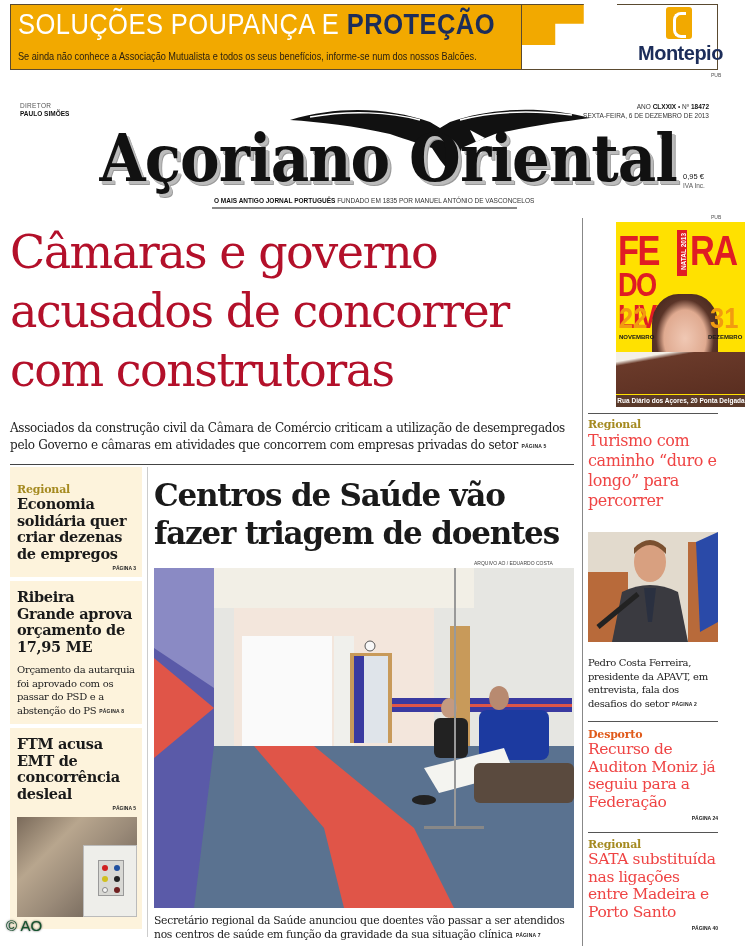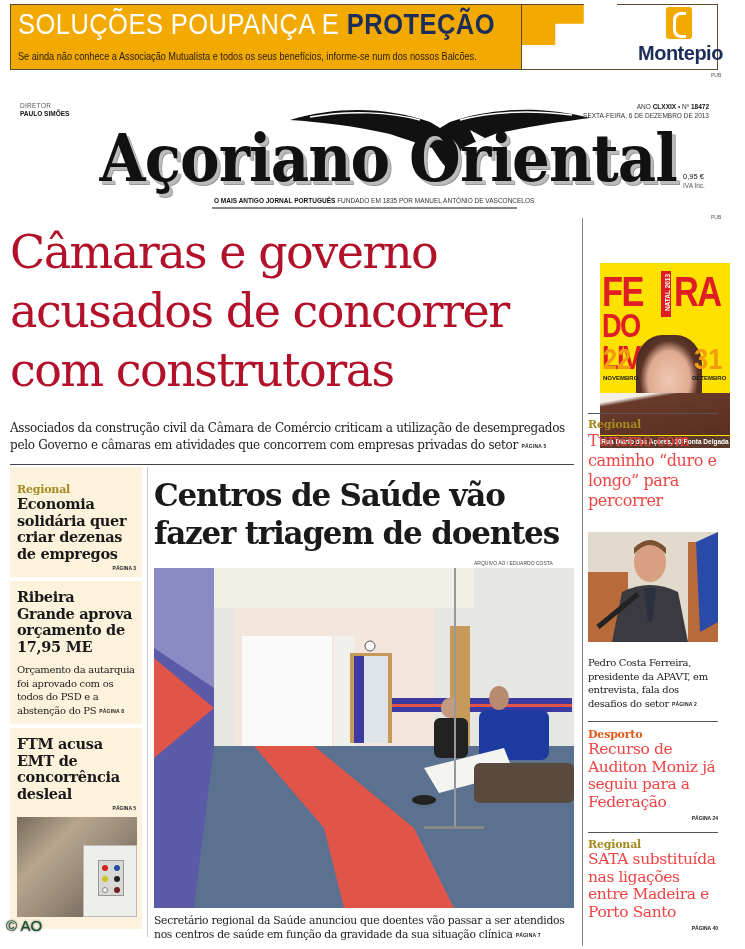--- a/index.html
+++ b/index.html
@@ -59,21 +59,21 @@
   .vrule-left { position: absolute; left: 147px; top: 467px; width: 1px; height: 470px; background: #ccc; }
 
   
   .center-title { position: absolute; left: 154px; top: 476px; width: 425px; font-family: "DejaVu Serif", serif; font-weight: bold; font-size: 31px; line-height: 38px; color: #1a1a1a; letter-spacing: -1.2px; }
   .photo-credit { position: absolute; left: 474px; top: 560px; font-family: "Liberation Sans", sans-serif; font-size: 5px; color: #444; white-space: nowrap; }
   .hosp-photo { position: absolute; left: 154px; top: 568px; width: 420px; height: 340px; overflow: hidden; background: #d8dce4; }
   .center-caption { position: absolute; left: 154px; top: 914px; width: 425px; font-family: "DejaVu Serif", serif; font-size: 10.8px; line-height: 14px; color: #222; letter-spacing: -0.3px; }
 
   
   .vrule-right { position: absolute; left: 582px; top: 218px; width: 1px; height: 728px; background: #888; }
-  .feira { position: absolute; left: 600px; top: 222px; width: 130px; height: 185px; background: #ffe100; overflow: hidden; margin-top: 41px; }
+  .feira { position: absolute; left: 616px; top: 222px; width: 130px; height: 185px; background: #ffe100; overflow: hidden; }
   .feira-big { position: absolute; font-family: "Liberation Sans", sans-serif; font-weight: bold; color: #e01c24; font-size: 43px; line-height: 40px; letter-spacing: -2px; transform: scaleX(0.8); transform-origin: left top; }
   .feira-natal { position: absolute; left: 61px; top: 8px; width: 10px; height: 46px; background: #e01c24; }
   .feira-natal span { position: absolute; left: -16px; top: 18px; width: 44px; transform: rotate(-90deg); font-family: "Liberation Sans", sans-serif; font-weight: bold; font-size: 6.5px; color: #fff; text-align: center; }
   .feira-date { position: absolute; font-family: "Liberation Sans", sans-serif; font-weight: bold; color: #f29b10; font-size: 30px; line-height: 28px; transform: scaleX(0.85); transform-origin: left top; }
   .feira-month { position: absolute; font-family: "Liberation Sans", sans-serif; font-weight: bold; color: #1a1a1a; font-size: 6px; }
   .feira-face { position: absolute; left: 36px; top: 72px; width: 66px; height: 74px; background: radial-gradient(ellipse at 50% 60%, #f0c8b4 0%, #e0aa90 45%, #5a3428 62%, #3a2018 100%); border-radius: 40% 40% 20% 20%; }
   .feira-book { position: absolute; left: 0; top: 130px; width: 130px; height: 42px; background: linear-gradient(170deg, #f4f0e8 0%, #f4f0e8 15%, #6a3a2a 22%, #5a2e20 100%); }
   .feira-addr { position: absolute; left: 0; top: 173px; width: 130px; height: 12px; background: #5a3a2a; font-family: "Liberation Sans", sans-serif; font-weight: bold; font-size: 6.5px; line-height: 12px; color: #fff; text-align: center; white-space: nowrap; }
   .right-rule { position: absolute; left: 588px; width: 130px; height: 1px; background: #555; }
   .right-item { position: absolute; left: 588px; width: 132px; }
@@ -129,21 +129,21 @@
 <div class="rule-main"></div>
 
 <div class="left-col">
   <div class="left-box" style="padding-top:16px;">
     <div class="kicker">Regional</div>
     <div class="brief-title">Economia solidária quer criar dezenas de empregos</div>
     <div class="brief-pg">PÁGINA 3</div>
   </div>
   <div class="left-box">
     <div class="brief-title">Ribeira Grande aprova orçamento de 17,95 ME</div>
-    <div class="brief-text"><span>Orçamento da autarquia foi aprovado com os todos do PSD e a abstenção do PS</span> <span class="pg">PÁGINA 8</span></div>
+    <div class="brief-text"><span>Orçamento da autarquia foi aprovado com os passar do PSD e a abstenção do PS</span> <span class="pg">PÁGINA 8</span></div>
   </div>
   <div class="left-box" style="padding-bottom:0; height:201px;">
     <div class="brief-title">FTM acusa EMT de concorrência desleal</div>
     <div class="brief-pg">PÁGINA 5</div>
     <div class="left-photo">
       <div class="machine-panel">
         <div class="machine-buttons">
           <div class="mb" style="left:3px;top:4px;background:#d02020;"></div>
           <div class="mb" style="left:15px;top:4px;background:#2050a0;"></div>
           <div class="mb" style="left:3px;top:15px;background:#d0c020;"></div>

